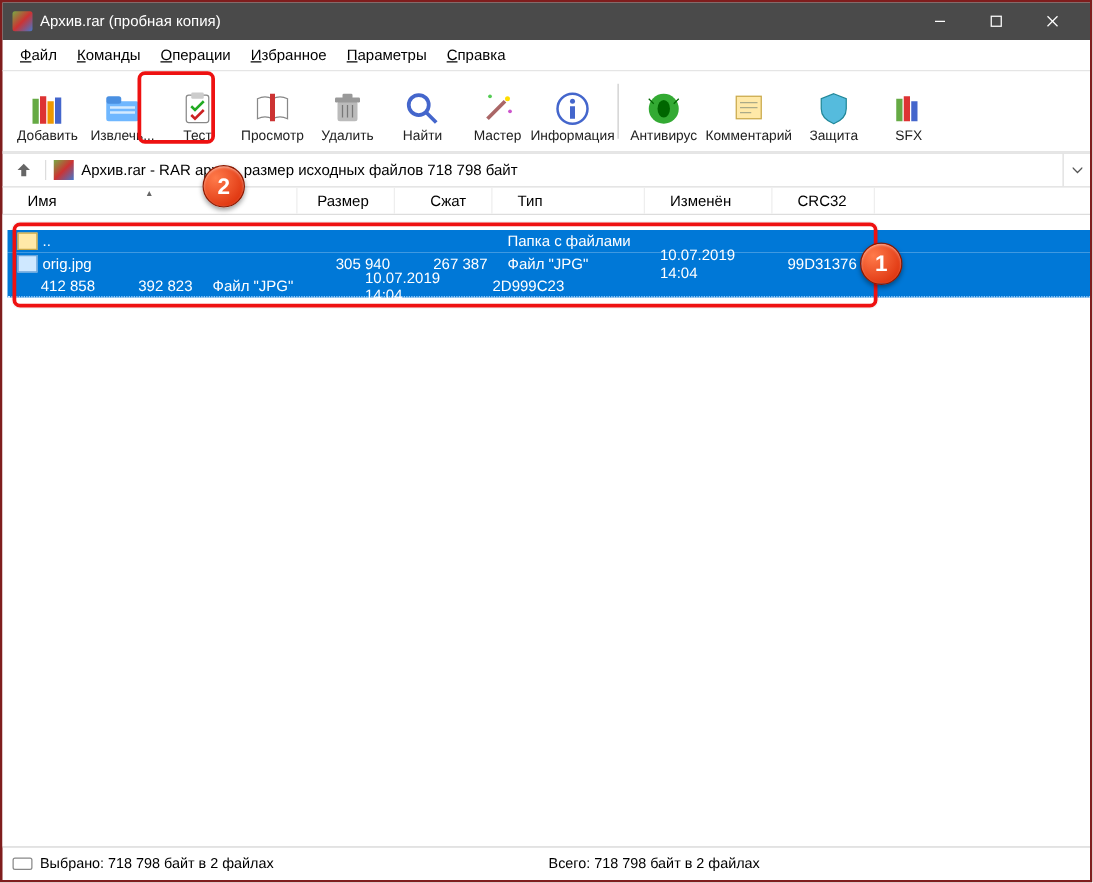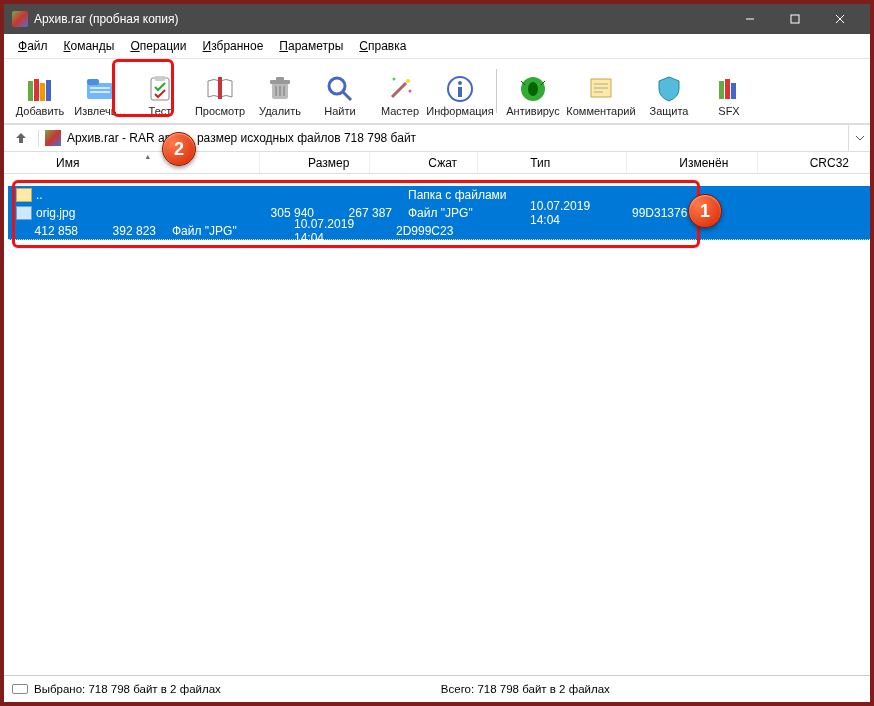--- a/index.html
+++ b/index.html
@@ -1,18 +1,18 @@
 <!DOCTYPE html>
 <html><head>
 <meta charset="utf-8">
 <style>
 * { margin: 0; padding: 0; box-sizing: border-box; font-family: "Segoe UI", Tahoma, sans-serif; }
 body { background: #fff; width: 874px; height: 706px; overflow: hidden; position: relative; }
 
-.window { width: 874px; height: 706px; display: flex; flex-direction: column; border: 4px solid #7f1d1d; }
+.window { width: 874px; height: 706px; display: flex; flex-direction: column; border: 2px solid #7f1d1d; }
 
 
 .titlebar { background: #4a4a4a; height: 30px; display: flex; align-items: center; padding: 0 8px; color: #fff; }
 .titlebar .icon-app { width: 16px; height: 16px; margin-right: 6px; background: linear-gradient(135deg,#7a4,#c33,#47c); border-radius: 2px; }
 .titlebar .title { font-size: 12px; flex: 1; }
 .titlebar .win-btn { width: 45px; height: 30px; display: flex; align-items: center; justify-content: center; color: #fff; font-size: 12px; }
 
 
 .menubar { height: 22px; display: flex; align-items: center; padding: 12px 6px; font-size: 12px; border-bottom: 1px solid #e5e5e5; }
 .menubar .menu-item { padding: 2px 8px; cursor: default; }
@@ -27,21 +27,21 @@
 
 
 .addrrow { display:flex; align-items:center; height:28px; border-top:1px solid #ddd; border-bottom:1px solid #ddd; }
 .addrrow .up-btn { width:34px; height:26px; display:flex; align-items:center; justify-content:center; color:#555; font-size:14px; }
 .addrrow .drop { width:22px; height:26px; display:flex; align-items:center; justify-content:center; color:#555; font-size:10px; border-left:1px solid #ddd; }
 .addrrow .path { flex:1; display:flex; align-items:center; padding:0 6px; font-size:12px; gap:6px; border-left:1px solid #ddd; }
 .addrrow .path .arch-icon { width:16px; height:16px; background:linear-gradient(135deg,#7a4,#c33,#47c); }
 
 
 .listhdr { display:flex; height:22px; border-bottom:1px solid #ddd; font-size:12px; align-items:center; }
-.listhdr .col { padding:0 20px; border-right:1px solid #eee; height:100%; display:flex; align-items:center; position:relative;margin-left:32px; }
+.listhdr .col { padding:0 20px; border-right:1px solid #eee; height:100%; display:flex; align-items:center; position:relative; }
 .col-name { width:236px; }
 .col-size { width:78px; justify-content:flex-end; }
 .col-packed { width:78px; justify-content:flex-end; }
 .col-type { width:122px; }
 .col-mod { width:102px; }
 .col-crc { width:82px; }
 .sort-ind { position:absolute; left:50%; top:0; transform:translateX(-50%); font-size:8px; color:#666; }
 
 
 .listarea { flex:1; position:relative; overflow:hidden; background:#fff; }

